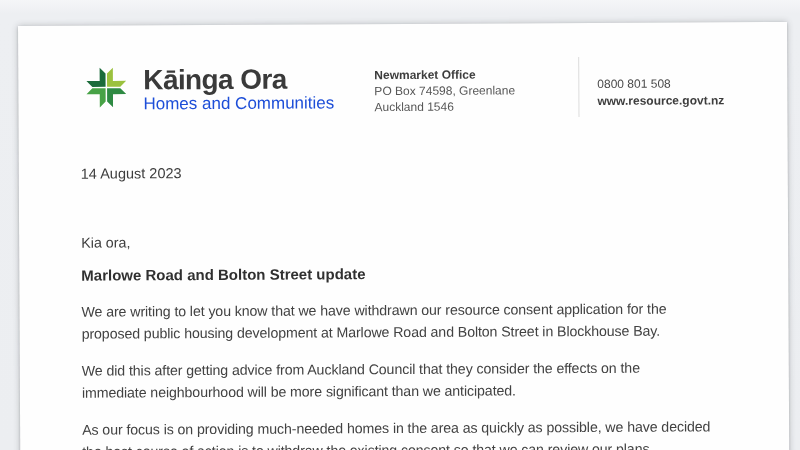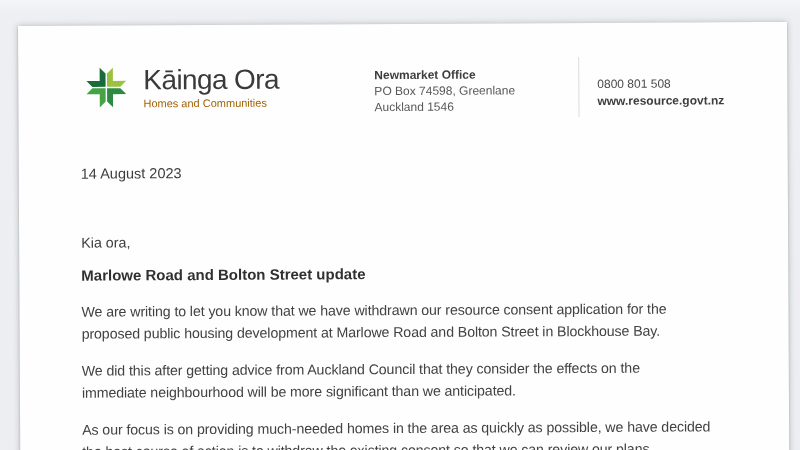--- a/index.html
+++ b/index.html
@@ -30,29 +30,29 @@
   .brand {
     display: flex;
     align-items: flex-start;
     width: 294px;
     flex: 0 0 auto;
   }
   .logo-svg { width: 52px; height: 52px; flex: 0 0 auto; }
   .brand-text { margin-left: 11px; margin-top: 4px; }
   .brand-name {
     font-size: 28px;
-    font-weight: 400;
+    font-weight: 700;
     letter-spacing: -0.6px;
     color: #3a3a3a;
     line-height: 30px;
     white-space: nowrap;
   }
   .brand-tagline {
-    font-size: 11px;
-    color: #a16207;
+    font-size: 17px;
+    color: #1d4ed8;
     line-height: 17px;
     white-space: nowrap;
   }
   .office {
     flex: 0 0 auto;
     width: 204px;
     margin-top: 7px;
     font-size: 12px;
     line-height: 16px;
     color: #575757;

